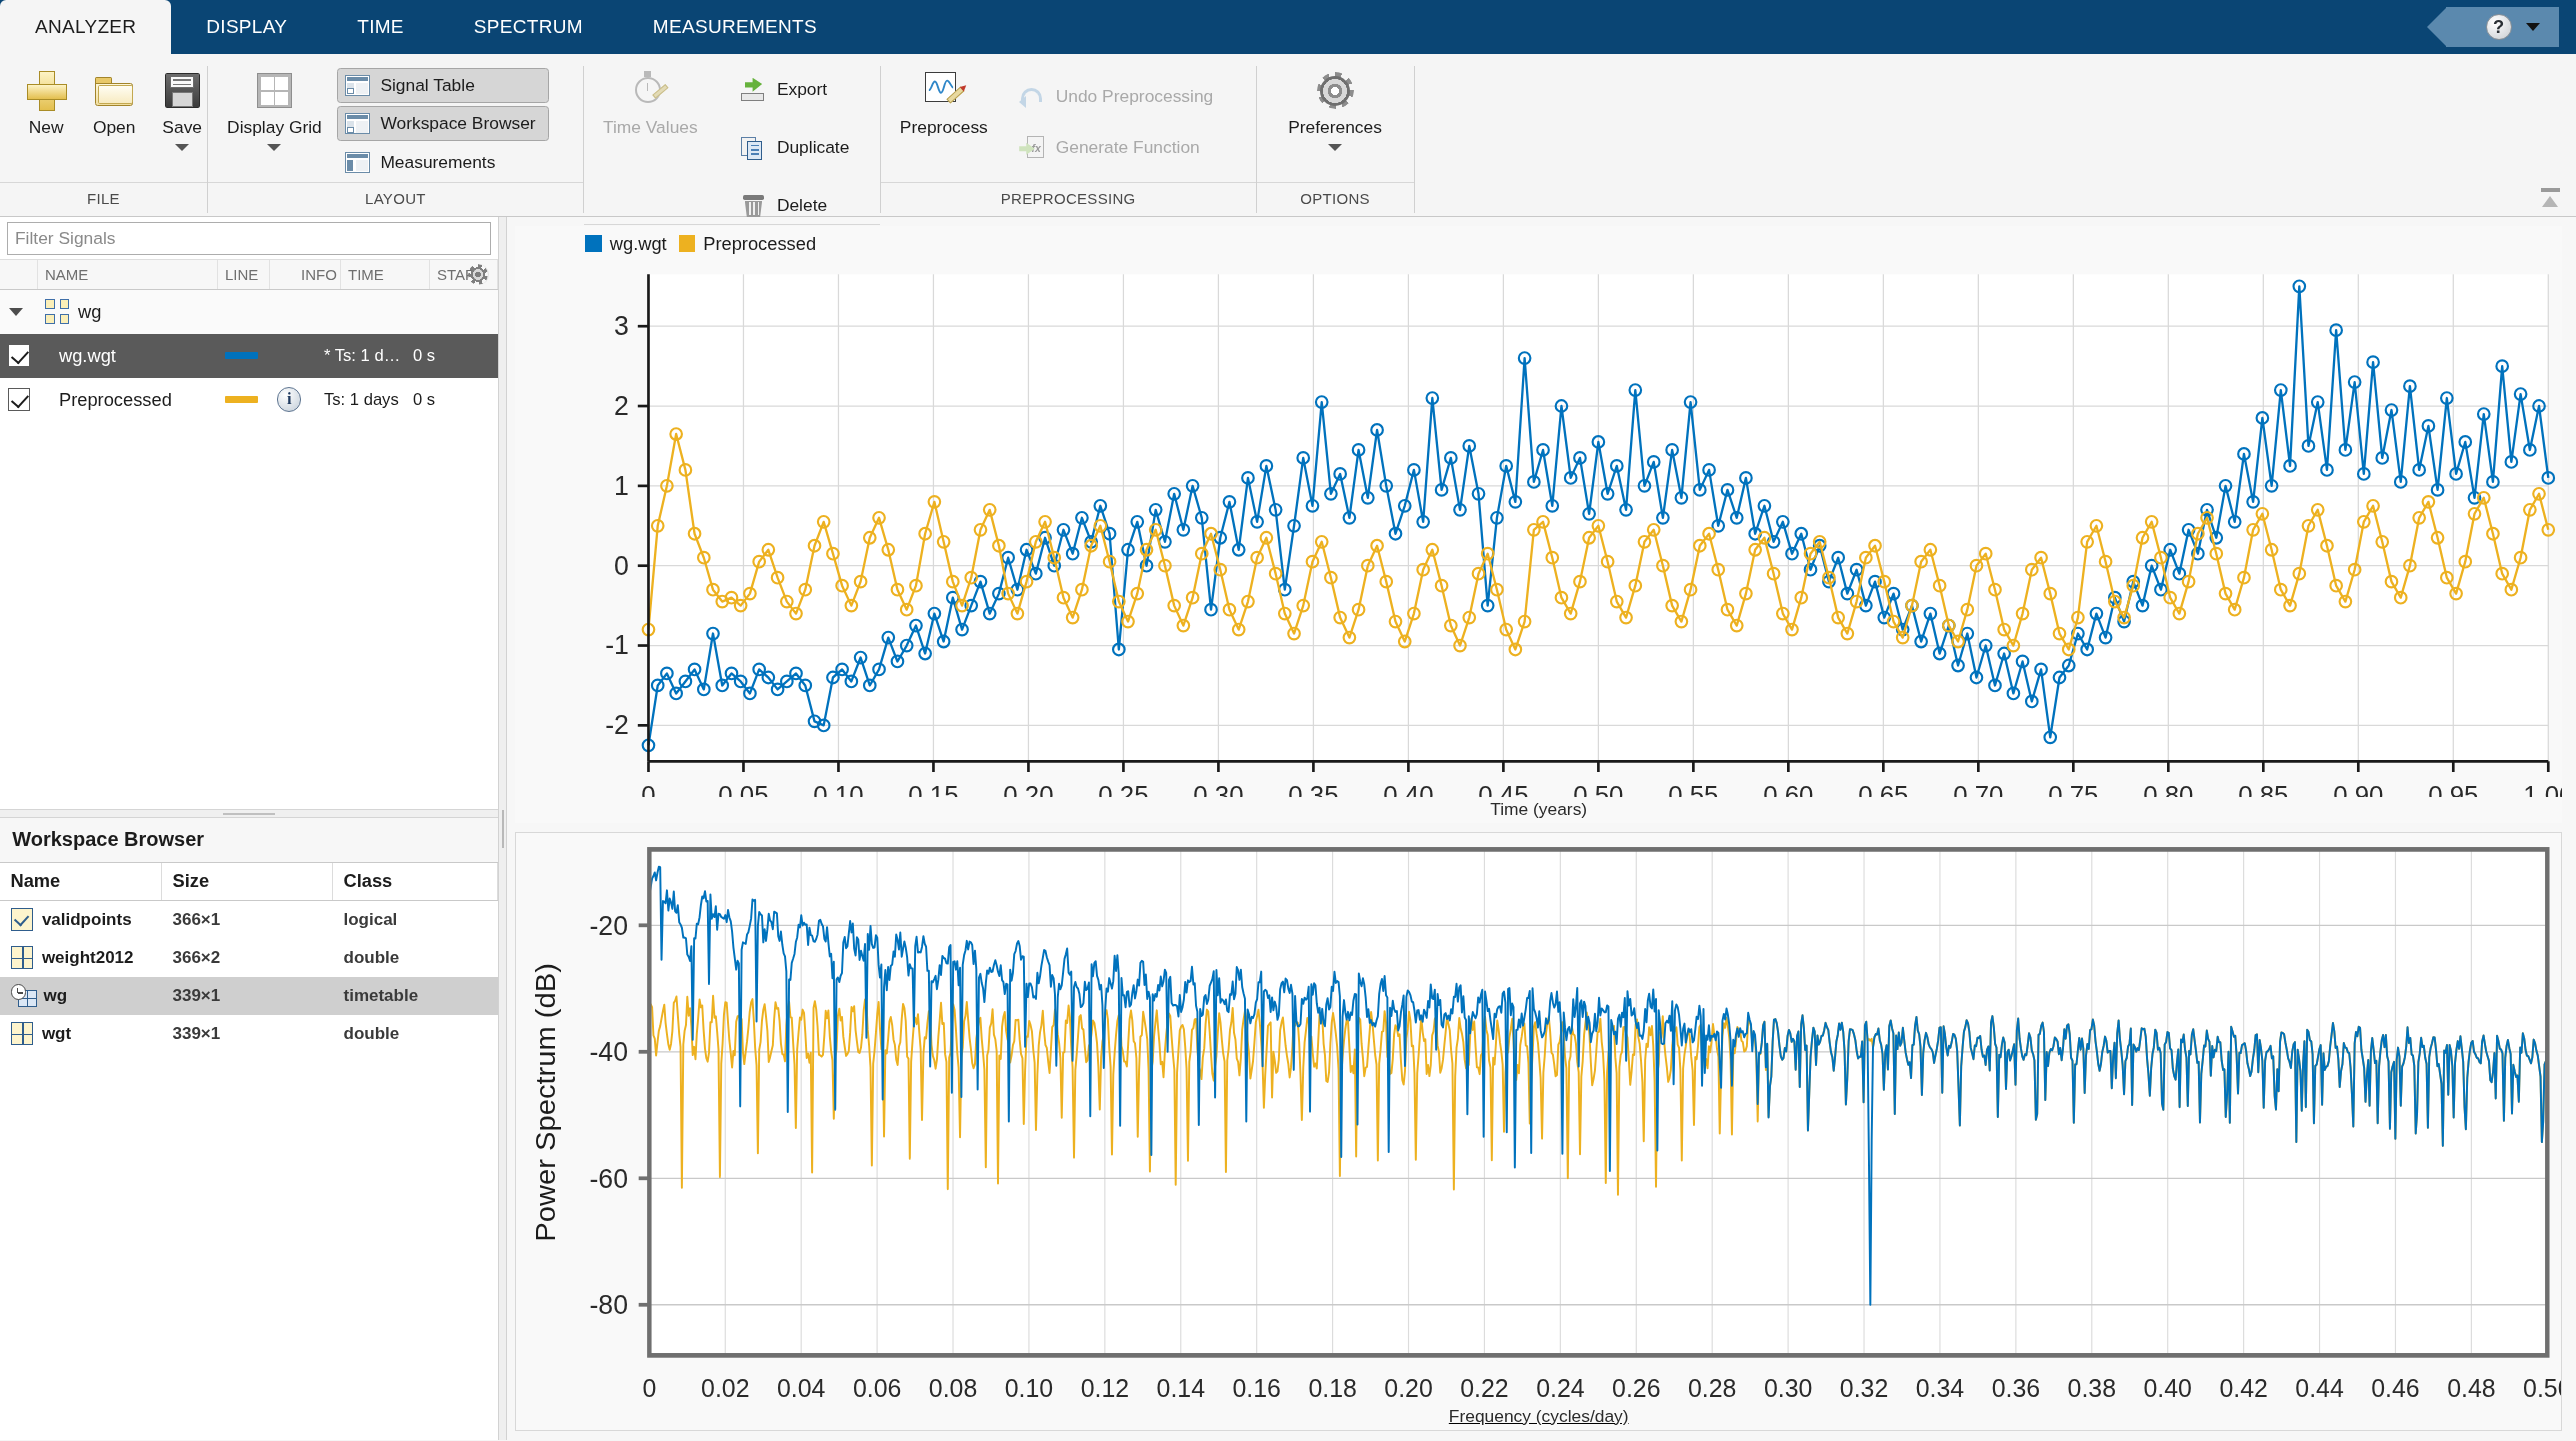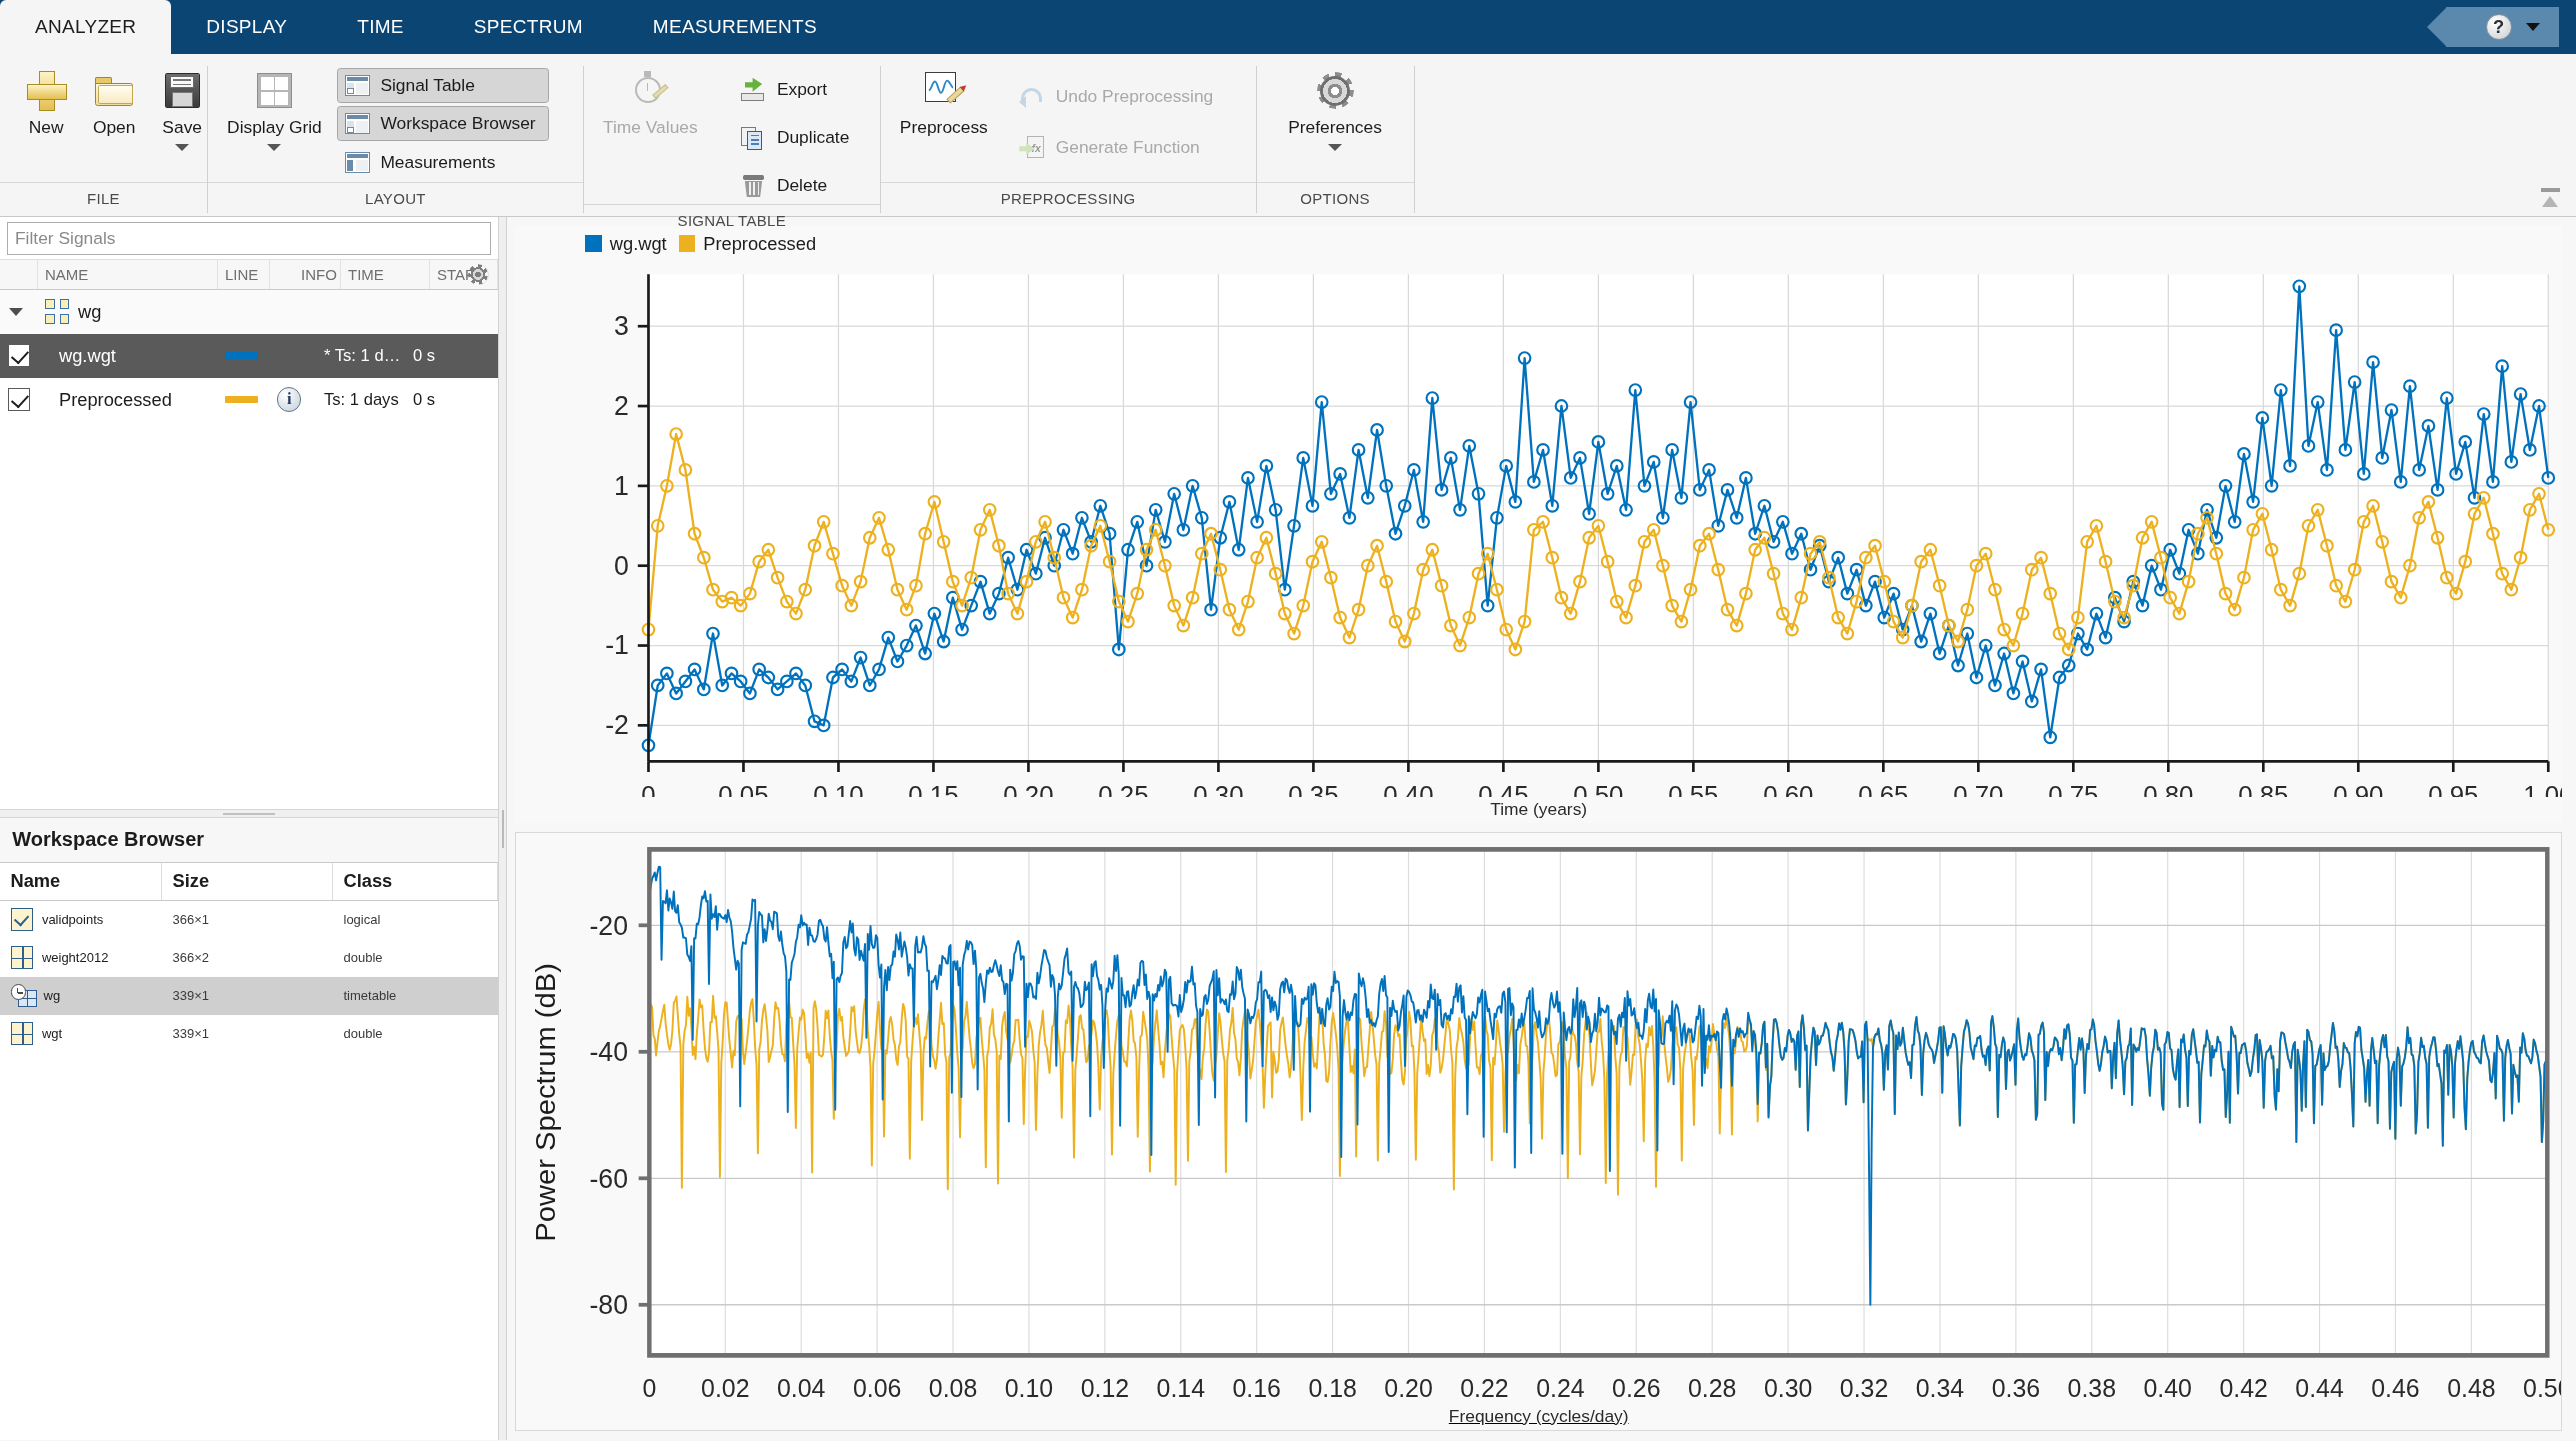--- a/index.html
+++ b/index.html
@@ -136,21 +136,21 @@
   .togglebtn.on { background:#d6d6d6; border-color:#a6a6a6; }
   .ic-layout { width:24.4px; height:21px; position:relative; flex:none; }
   .ic-layout .lf { position:absolute; inset:0; border:1.7px solid #6b8ca8; background:#fff; }
   .ic-layout .top { position:absolute; left:1.7px; right:1.7px; top:1.7px; height:4.4px; background:#6b8ca8; }
   .ic-layout .lcol { position:absolute; left:1.7px; top:7.8px; width:7px; bottom:1.7px; background:#dbe3ea; }
   .ic-layout .lcol2 { position:absolute; left:1.7px; bottom:1.7px; width:7px; height:6.1px; background:#fff; border:0.9px solid #6b8ca8;}
   .ic-layout .rcol { position:absolute; left:10.5px; top:7.8px; right:1.7px; bottom:1.7px; background:#eef1f4; }
   .ic-layout.meas .lcol { background:#6b8ca8; width:6.1px; }
 
   
-  .smallcol { display:flex; flex-direction:column; gap:11px; padding-top:5.2px;}
+  .smallcol { display:flex; flex-direction:column; gap:21px; padding-top:5.2px;}
   .smallbtn { display:flex; align-items:center; gap:10.5px; height:37px; padding:0 8.7px; font-size:17.4px; color:#1c1c1c; cursor:default; white-space:nowrap;}
   .smallbtn.disabled { color:#a9a9a9; }
   .ic24 { width:26px; height:26px; position:relative; flex:none;}
 
   
   .ic-export .tray { position:absolute; left:0.9px; bottom:1.7px; width:22.7px; height:8.7px; background:#e8e8e8; border:0.9px solid #7f7f7f;}
   .ic-export .arw { position:absolute; left:4.4px; top:0.9px; width:17.4px; height:14px;
     background:#66b23c; clip-path: polygon(0% 70%, 45% 70%, 45% 100%, 100% 45%, 45% 0%, 45% 32%, 0% 32%); }
   
   .ic-dup .p1 { position:absolute; left:0.9px; top:1.7px; width:15px; height:19px; background:#f2f2f2; border:0.9px solid #5b7fa6;}
@@ -267,21 +267,21 @@
     text-align:center; line-height:22.7px; font-family:"Liberation Serif", serif;
   }
 
   .splitter-h { height:8.7px; background:#f0f0f0; border-top:0.9px solid #d5d5d5; border-bottom:0.9px solid #d5d5d5; position:relative;}
   .splitter-h:after{content:""; position:absolute; left:50%; top:2.6px; margin-left:-26px; width:52px;height:2.6px;background:#c0c0c0;}
 
   .wb-title { height:45px; display:flex; align-items:center; padding-left:12.2px; font-size:20px; font-weight:bold; color:#1c1c1c; background:#f7f7f7; border-bottom:0.9px solid #c9c9c9;}
   .wb-head { display:flex; height:38px; font-size:18.3px; font-weight:bold; color:#1c1c1c; border-bottom:0.9px solid #c9c9c9;}
   .wb-head div{display:flex;align-items:center;padding-left:10.5px;border-right:0.9px solid #dcdcdc;}
   .wbc-name{width:162px}.wbc-size{width:171px}.wbc-class{flex:1}
-  .wbrow { display:flex; height:38px; font-size:13px; color:#3a3a3a; align-items:stretch;}
+  .wbrow { display:flex; height:38px; font-size:17px; color:#3a3a3a; align-items:stretch;font-weight:bold;}
   .wbrow.selected { background:#cfcfcf; }
   .wbrow > div{display:flex;align-items:center;padding-left:10.5px;}
   .wbrow .nm { color:#1c1c1c; }
   .ic-logical{width:22.7px;height:22.7px;border:1.7px solid #2f5d8c;background:#fdf4cd;position:relative;flex:none;margin-right:8.7px;}
   .ic-logical:after{content:"";position:absolute;left:5.2px;top:2.6px;width:7px;height:11.3px;border:solid #2f5d8c;border-width:0 2.6px 2.6px 0;transform:rotate(42deg);}
   .ic-double{width:22.7px;height:22.7px;position:relative;flex:none;margin-right:8.7px;border:1.7px solid #2f5d8c;background:#fdf4cd;}
   .ic-double:before{content:"";position:absolute;left:50%;top:0;bottom:0;width:1.7px;background:#2f5d8c;}
   .ic-double:after{content:"";position:absolute;top:50%;left:0;right:0;height:1.7px;background:#2f5d8c;}
   .ic-timetable{width:26px;height:22.7px;position:relative;flex:none;margin-right:7px;}
   .ic-timetable .tt{position:absolute;right:0;bottom:0;width:19px;height:17.4px;border:1.7px solid #2f5d8c;background:#dbe7f5;}

